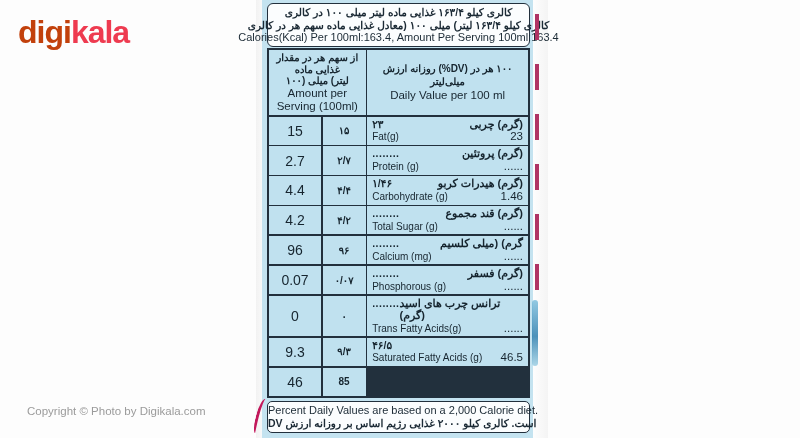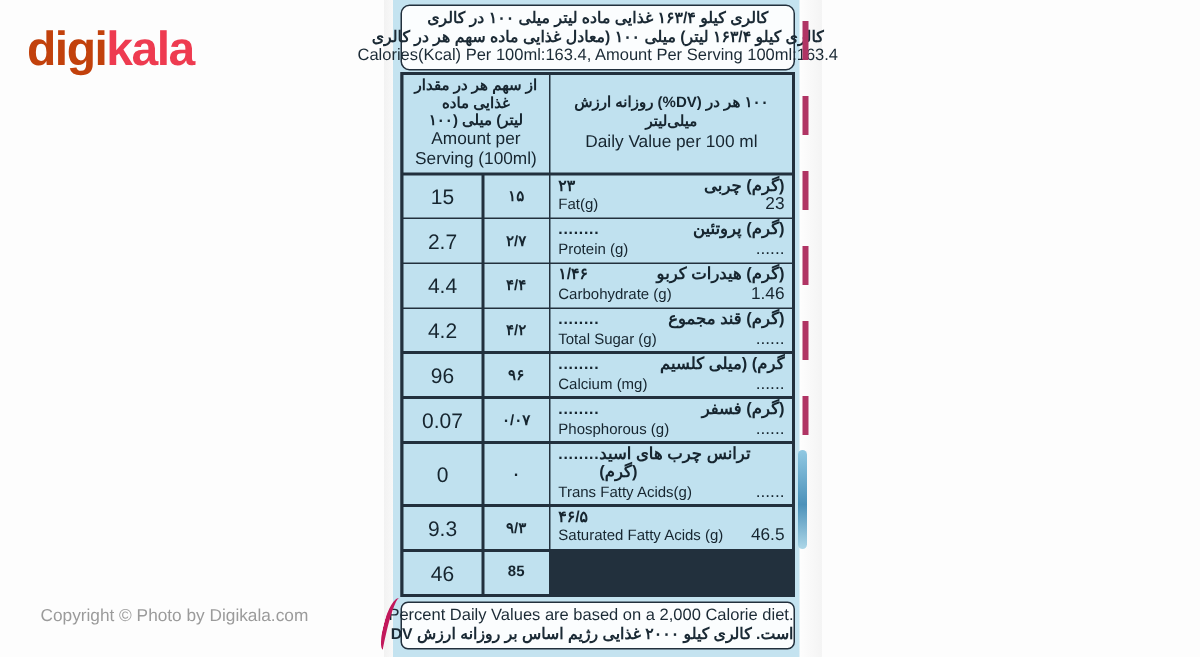--- a/index.html
+++ b/index.html
@@ -52,21 +52,21 @@
               padding:1px 5px; line-height:1.15; }
   .nline { display:flex; justify-content:space-between; align-items:baseline; direction:ltr; }
   .fa-dv { font-size:10.5px; font-weight:bold; letter-spacing:.5px; }
   .fa-name { font-size:11px; font-weight:bold; }
   .en-name { font-size:10px; }
   .en-dv { font-size:11.5px; }
 
   
   .foot-box { position:absolute; left:5px; right:3px; top:401px; height:32px;
               background:#fbfdfe; border:1.5px solid #22303d; border-radius:5px;
-              display:flex; flex-direction:column; justify-content:center; align-items:flex-end;
+              display:flex; flex-direction:column; justify-content:center; align-items:flex-start;
               line-height:1.2; }
   .foot-en { font-size:11px; color:#1b2a35; white-space:nowrap; }
   .foot-fa { font-size:10.5px; font-weight:bold; color:#1b2a35; white-space:nowrap; }
 
   .fa-run { direction:ltr; unicode-bidi:embed; }
   .fa-run span { direction:rtl; unicode-bidi:isolate; }
 </style>
 </head>
 <body>
 

